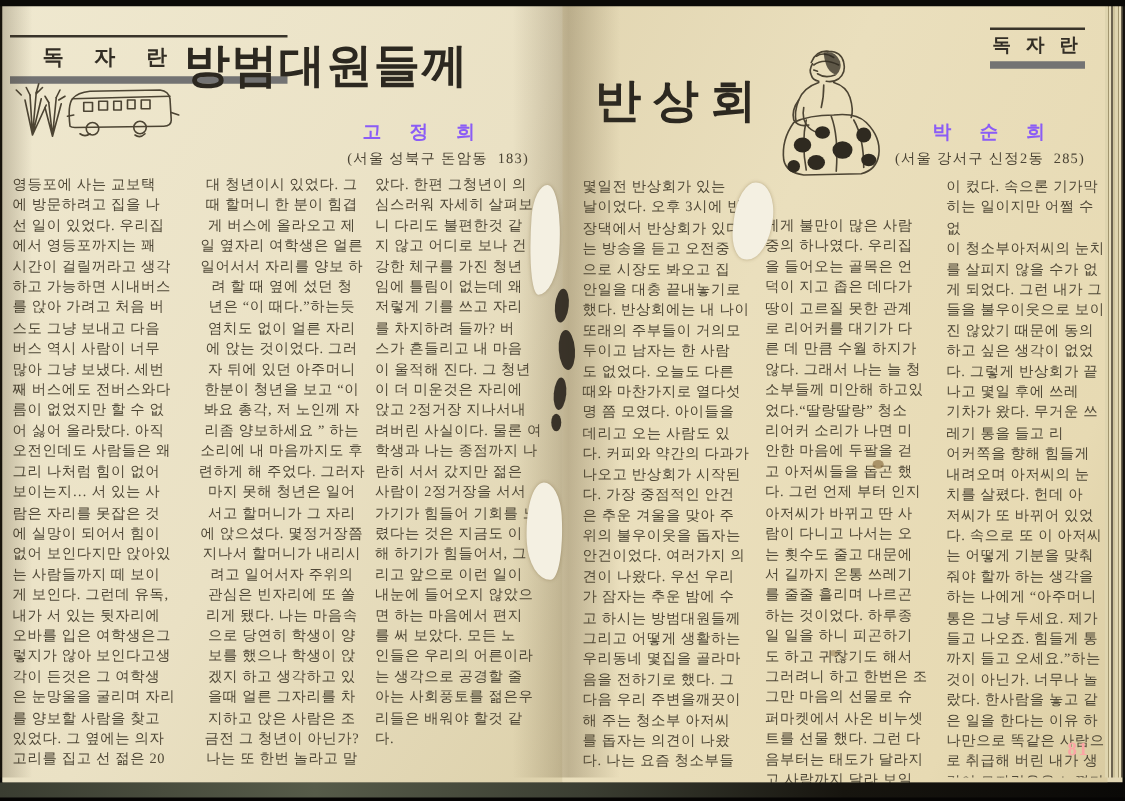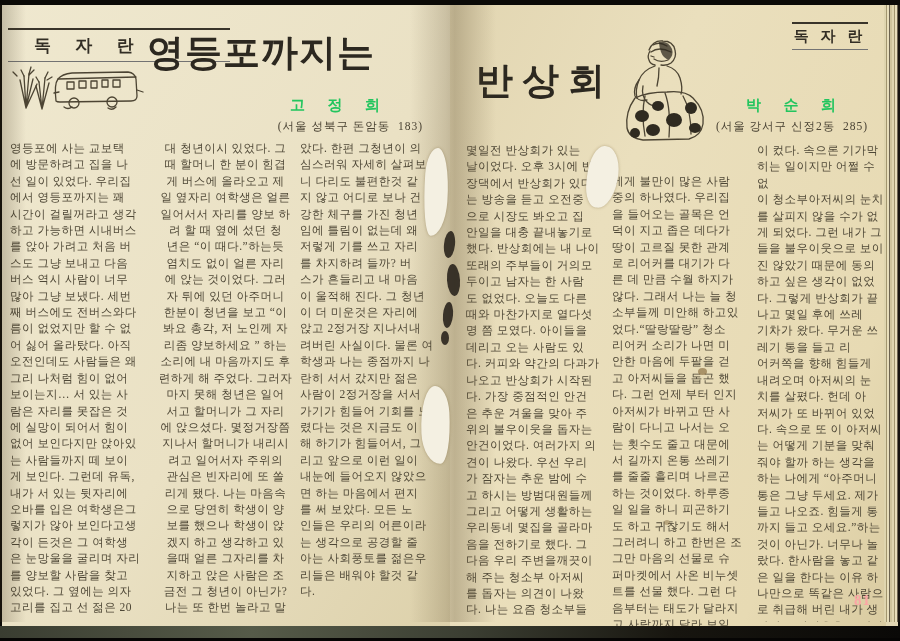--- a/index.html
+++ b/index.html
@@ -33,28 +33,28 @@
   .tear.c{left:587px;top:146px;width:31px;height:62px;border-radius:50% 50% 60% 40%/55% 45% 60% 40%;transform:rotate(6deg);}
   .blob{position:absolute;background:#262019;border-radius:50%;opacity:.88;}
   .blob.s1{left:444px;top:231px;width:11px;height:27px;transform:rotate(6deg);}
   .blob.s2{left:447px;top:264px;width:13px;height:32px;transform:rotate(-4deg);}
   .blob.s3{left:443px;top:302px;width:10px;height:26px;transform:rotate(5deg);}
   .blob.s4{left:441px;top:331px;width:8px;height:14px;}
   .spot1{position:absolute;left:698px;top:368px;width:9px;height:7px;border-radius:50%;background:rgba(116,86,38,.55);}
   .spot2{position:absolute;left:664px;top:520px;width:6px;height:5px;border-radius:50%;background:rgba(116,86,38,.4);}
 
   
-  .section-label{position:absolute;border-top:2px solid #39342a;border-bottom:1px solid #737373;
+  .section-label{position:absolute;border-top:2px solid #39342a;border-bottom:6px solid #737373;
          color:#332e25;font-weight:bold;}
   .section-label.left{left:8px;top:28px;width:196px;font-size:17px;letter-spacing:10px;padding:4px 0 4px 26px;}
   .section-label.right{left:792px;top:22px;width:76px;font-size:15px;letter-spacing:4px;padding:3px 0;text-align:center;}
   .title{position:absolute;font-weight:bold;color:#2c2820;}
   .title.left{left:147px;top:28px;font-size:37px;letter-spacing:1px;}
   .title.right{left:476px;top:56px;font-size:37px;letter-spacing:9px;}
-  .author{position:absolute;font-size:15px;font-weight:bold;color:#22c55e;white-space:pre;text-align:center;}
+  .author{position:absolute;font-size:15px;font-weight:bold;color:#8b5cf6;white-space:pre;text-align:center;}
   .author.left{left:250px;top:96px;width:170px;}
   .author.right{left:706px;top:96px;width:170px;}
   .address{position:absolute;font-size:11.5px;color:#4a4334;letter-spacing:1px;text-align:center;white-space:pre;}
   .address.left{left:243px;top:119px;width:215px;}
   .address.right{left:701px;top:119px;width:182px;}
 
   
   .col{position:absolute;font-size:11.5px;line-height:16.4px;color:#4e4736;
        white-space:pre-line;letter-spacing:.5px;overflow:hidden;}
   .col.l1{left:10px;top:140px;width:141px;height:480px;}
@@ -98,21 +98,21 @@
       <rect class="sk" x="67" y="35" width="7" height="7"></rect>
       <rect class="sk" x="79" y="35" width="6" height="7"></rect>
       <rect class="sk" x="90" y="34" width="6" height="7"></rect>
       <rect class="sk" x="101" y="34" width="7" height="7"></rect>
       <circle class="sk" cx="62" cy="57" r="5"></circle>
       <circle class="sk" cx="100" cy="56" r="5"></circle>
       <path class="sk" d="M47 46 l-5 1 m83 -3 l6 2 M52 61 q4 3 8 0 m36 1 q4 3 8 -1"></path>
     </svg>
   </div>
 
-  <div class="title left">영등포까지는</div>
+  <div class="title left">방범대원들께</div>
   <div class="author left">고      정      희</div>
   <div class="address left">(서울 성북구 돈암동  183)</div>
 
   <div class="col l1">  영등포에 사는 교보택
 에 방문하려고 집을 나
 선 일이 있었다. 우리집
 에서 영등포까지는  꽤
 시간이 걸릴꺼라고 생각
 하고 가능하면 시내버스
 를 앉아 가려고 처음 버

